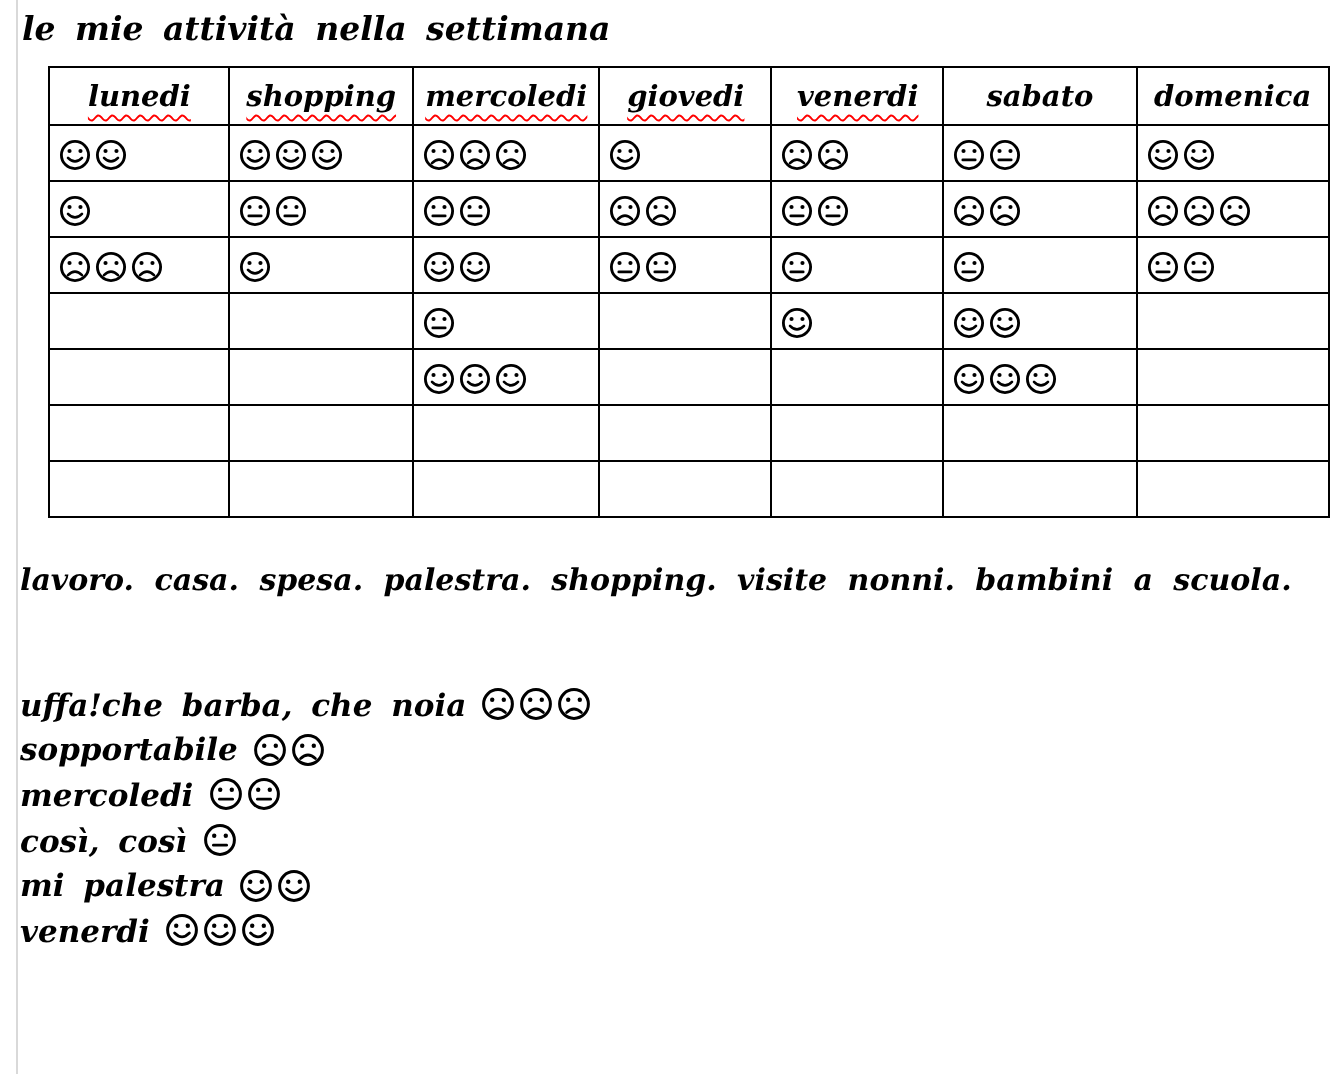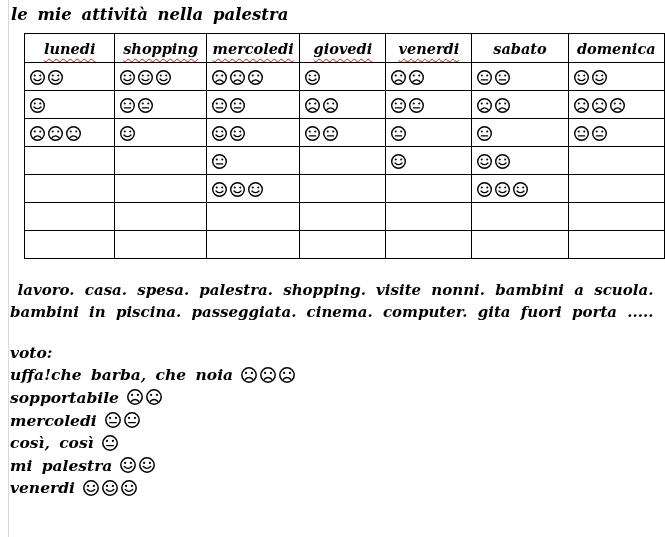--- a/index.html
+++ b/index.html
@@ -56,21 +56,21 @@
   }
   .voto-line{height:22.6px;display:flex;align-items:center;white-space:nowrap;}
   .voto-line .faces{margin-left:7px;display:inline-flex;align-items:center;}
   .voto-line .face{width:18px;height:18px;}
 </style>
 </head>
 <body>
 
 <div class="margin-line"></div>
 
-<div class="title">le mie attività nella palestra</div>
+<div class="title">le mie attività nella settimana</div>
 
 <table class="week">
   <colgroup>
     <col style="width:92px">
       <col style="width:92px">
       <col style="width:94px">
     <col style="width:87px">
       <col style="width:87px">
       <col style="width:98px">
     <col style="width:97px">
@@ -403,25 +403,23 @@
         <td></td>
         <td></td>
         <td></td>
         <td></td>
       </tr>
     </tbody>
 </table>
 
 <div class="activities">
   <div>lavoro. casa. spesa. palestra. shopping. visite nonni. bambini a scuola.</div>
-  <div>bambini in piscina. passeggiata. cinema. computer. gita fuori porta .....</div>
 </div>
 
 <div class="voto">
-  <div class="voto-line">voto:</div>
   <div id="voto-items">
       <div class="voto-line">
         <span>uffa!che barba, che noia</span>
         <span class="faces">
           <svg class="face" viewBox="0 0 18 18">
             <circle class="head" cx="9" cy="9" r="7.2"></circle>
             <circle class="eye" cx="6.1" cy="6.9" r="1.1"></circle>
             <circle class="eye" cx="11.9" cy="6.9" r="1.1"></circle>
             <path class="mouth" d="M5.3 13.3 Q9 9.6 12.7 13.3"></path>
           </svg>

